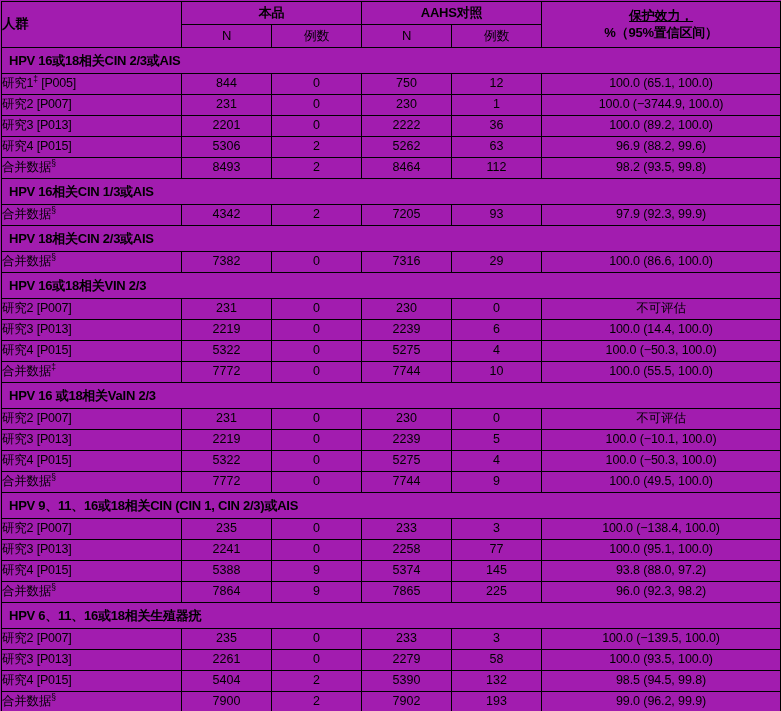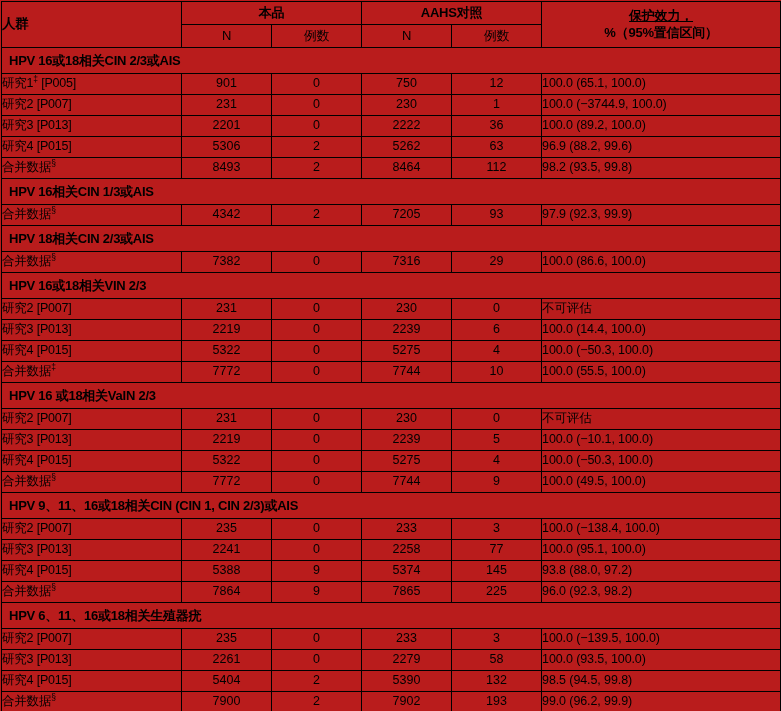--- a/index.html
+++ b/index.html
@@ -10,21 +10,21 @@
   }
   body {
     font-family: "Liberation Sans", "DejaVu Sans", sans-serif;
     color: #000000;
     -webkit-font-smoothing: none;
   }
   #page {
     position: relative;
     width: 781px;
     height: 711px;
-    background: #b91c1c;
+    background: #a21caf;
     overflow: hidden;
     box-sizing: border-box;
   }
   table.efficacy {
     border-collapse: collapse;
     width: 779px;
     margin: 1px 0 0 1px;
     table-layout: fixed;
     font-size: 12.5px;
   }
@@ -93,21 +93,21 @@
   }
   td.pop {
     text-align: left;
     padding-left: 14px;
     letter-spacing: -0.2px;
   }
   td.num {
     text-align: center;
   }
   td.eff {
-    text-align: left;
+    text-align: center;
     letter-spacing: -0.1px;
     white-space: nowrap;
   }
   sup.mark {
     font-size: 8.5px;
     vertical-align: super;
     line-height: 0;
   }
 </style>
 </head>
@@ -139,21 +139,21 @@
         <th class="hdr hdr-sub">N</th>
         <th class="hdr hdr-sub">例数</th>
       </tr>
     </thead>
     <tbody id="table-body">
         <tr class="section">
           <td colspan="6">HPV 16或18相关CIN 2/3或AIS</td>
         </tr>
         <tr class="data">
           <td class="pop"><span>研究1</span><sup class="mark">‡</sup><span> [P005]</span></td>
-          <td class="num">901</td>
+          <td class="num">844</td>
           <td class="num">0</td>
           <td class="num">750</td>
           <td class="num">12</td>
           <td class="eff">100.0 (65.1, 100.0)</td>
         </tr>
         <tr class="data">
           <td class="pop"><span>研究2</span><span> [P007]</span></td>
           <td class="num">231</td>
           <td class="num">0</td>
           <td class="num">230</td>

